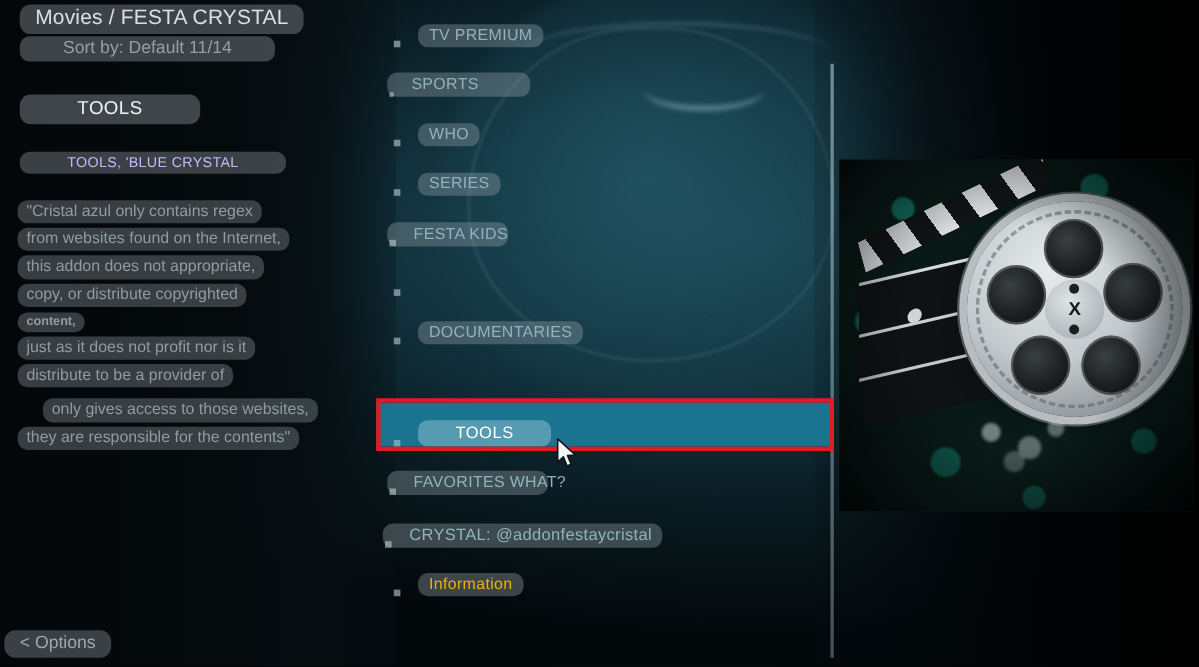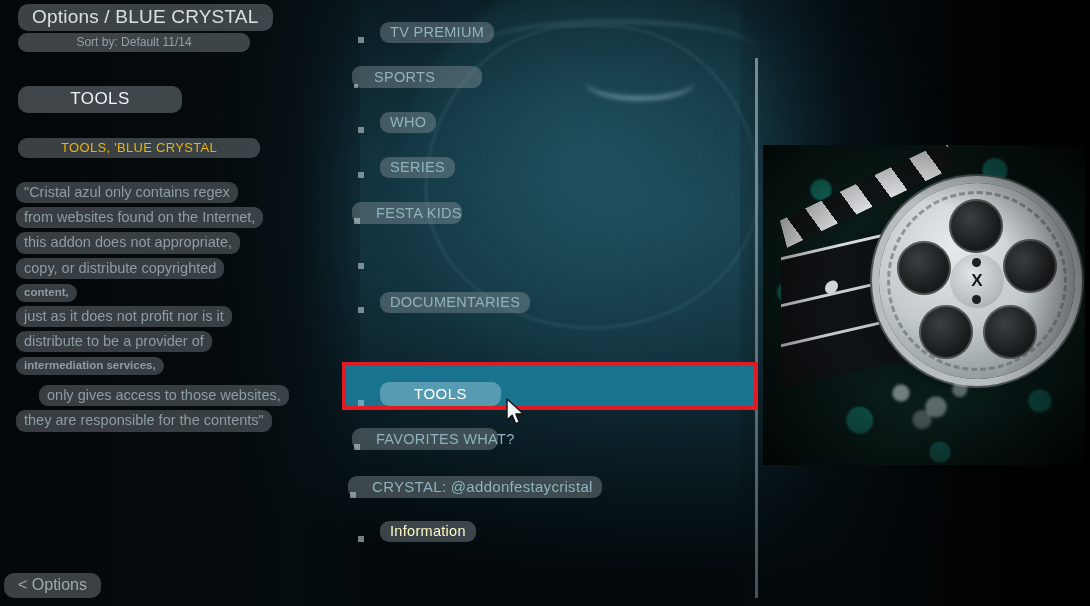--- a/index.html
+++ b/index.html
@@ -105,21 +105,21 @@
     position: absolute; left: 18px; top: 4px;
     font-size: 19px;
     background: rgba(146,156,161,0.40);
     color: #d8e0e4;
     padding: 2px 14px 3px 14px;
     border-radius: 10px;
     letter-spacing: 0.2px;
   }
   .hdr-sort {
     position: absolute; left: 18px; top: 33px;
-    font-size: 12px;
+    font-size: 16px;
     background: rgba(140,150,156,0.42);
     color: #93a0a6;
     padding: 2px 16px 3px 16px;
     border-radius: 9px;
     width: 232px;
     text-align: center;
     box-sizing: border-box;
   }
   .sect-title {
     position: absolute; left: 18px; top: 86px;
@@ -130,21 +130,21 @@
     border-radius: 10px;
     width: 164px;
     box-sizing: border-box;
     text-align: center;
     letter-spacing: 0.4px;
   }
   .sect-sub {
     position: absolute; left: 18px; top: 138px;
     font-size: 13px;
     background: rgba(140,150,156,0.40);
-    color: #eab308;
+    color: #c4b5fd;
     padding: 2px 12px 3px 12px;
     border-radius: 9px;
     width: 242px;
     box-sizing: border-box;
     text-align: center;
     letter-spacing: 0.3px;
   }
   .desc {
     position: absolute; left: 16px; top: 182px;
     width: 300px;
@@ -220,21 +220,21 @@
     height: 40px;
   }
   .menu-row.selected .bullet { background: rgba(190,215,222,0.50); }
   .menu-row.selected .row-label {
     background: rgba(160,205,218,0.45);
     color: #ffffff;
     font-size: 15px;
     padding: 3px 34px 4px 34px;
     letter-spacing: 0.5px;
   }
-  .row-label.info-tint { color: #fef9c3; }
+  .row-label.info-tint { color: #eab308; }
   .row-label.tele { color: #8fb3bd; font-size: 15px; }
 
   .sel-box {
     position: absolute;
     left: 342px; top: 362px;
     width: 416px; height: 48px;
     border: 4px solid #e01b24;
     box-sizing: border-box;
     pointer-events: none;
     z-index: 6;
@@ -375,37 +375,36 @@
   <div class="bg-face"></div>
   <div class="bg-lens"></div>
   <div class="bg-brow"></div>
   <div class="bg-glint"></div>
   <div class="bg-noise"></div>
   <div class="bg-left-fade"></div>
   <div class="bg-right-fade"></div>
 
   <div class="left-panel">
 
-    <div class="hdr-title">Options / BLUE CRYSTAL</div>
+    <div class="hdr-title">Movies / FESTA CRYSTAL</div>
 
     <div class="hdr-sort">Sort by: Default 11/14</div>
 
     <div class="sect-title">TOOLS</div>
 
     <div class="sect-sub">TOOLS, 'BLUE CRYSTAL</div>
 
     <div class="desc">
       <span class="desc-line"><span class="chip">"Cristal azul only contains regex</span></span>
       <span class="desc-line"><span class="chip">from websites found on the Internet,</span></span>
       <span class="desc-line"><span class="chip">this addon does not appropriate,</span></span>
       <span class="desc-line"><span class="chip">copy, or distribute copyrighted</span></span>
       <span class="desc-line small"><span class="chip">content,</span></span>
       <span class="desc-line"><span class="chip">just as it does not profit nor is it</span></span>
       <span class="desc-line"><span class="chip">distribute to be a provider of</span></span>
-      <span class="desc-line small"><span class="chip">intermediation services,</span></span>
       <span class="desc-line gap"><span class="chip">only gives access to those websites,</span></span>
       <span class="desc-line"><span class="chip">they are responsible for the contents"</span></span>
     </div>
 
     <div class="options-btn">&lt; Options</div>
   </div>
 
   <div class="menu">
 
     <div class="menu-row" style="top:3px">

